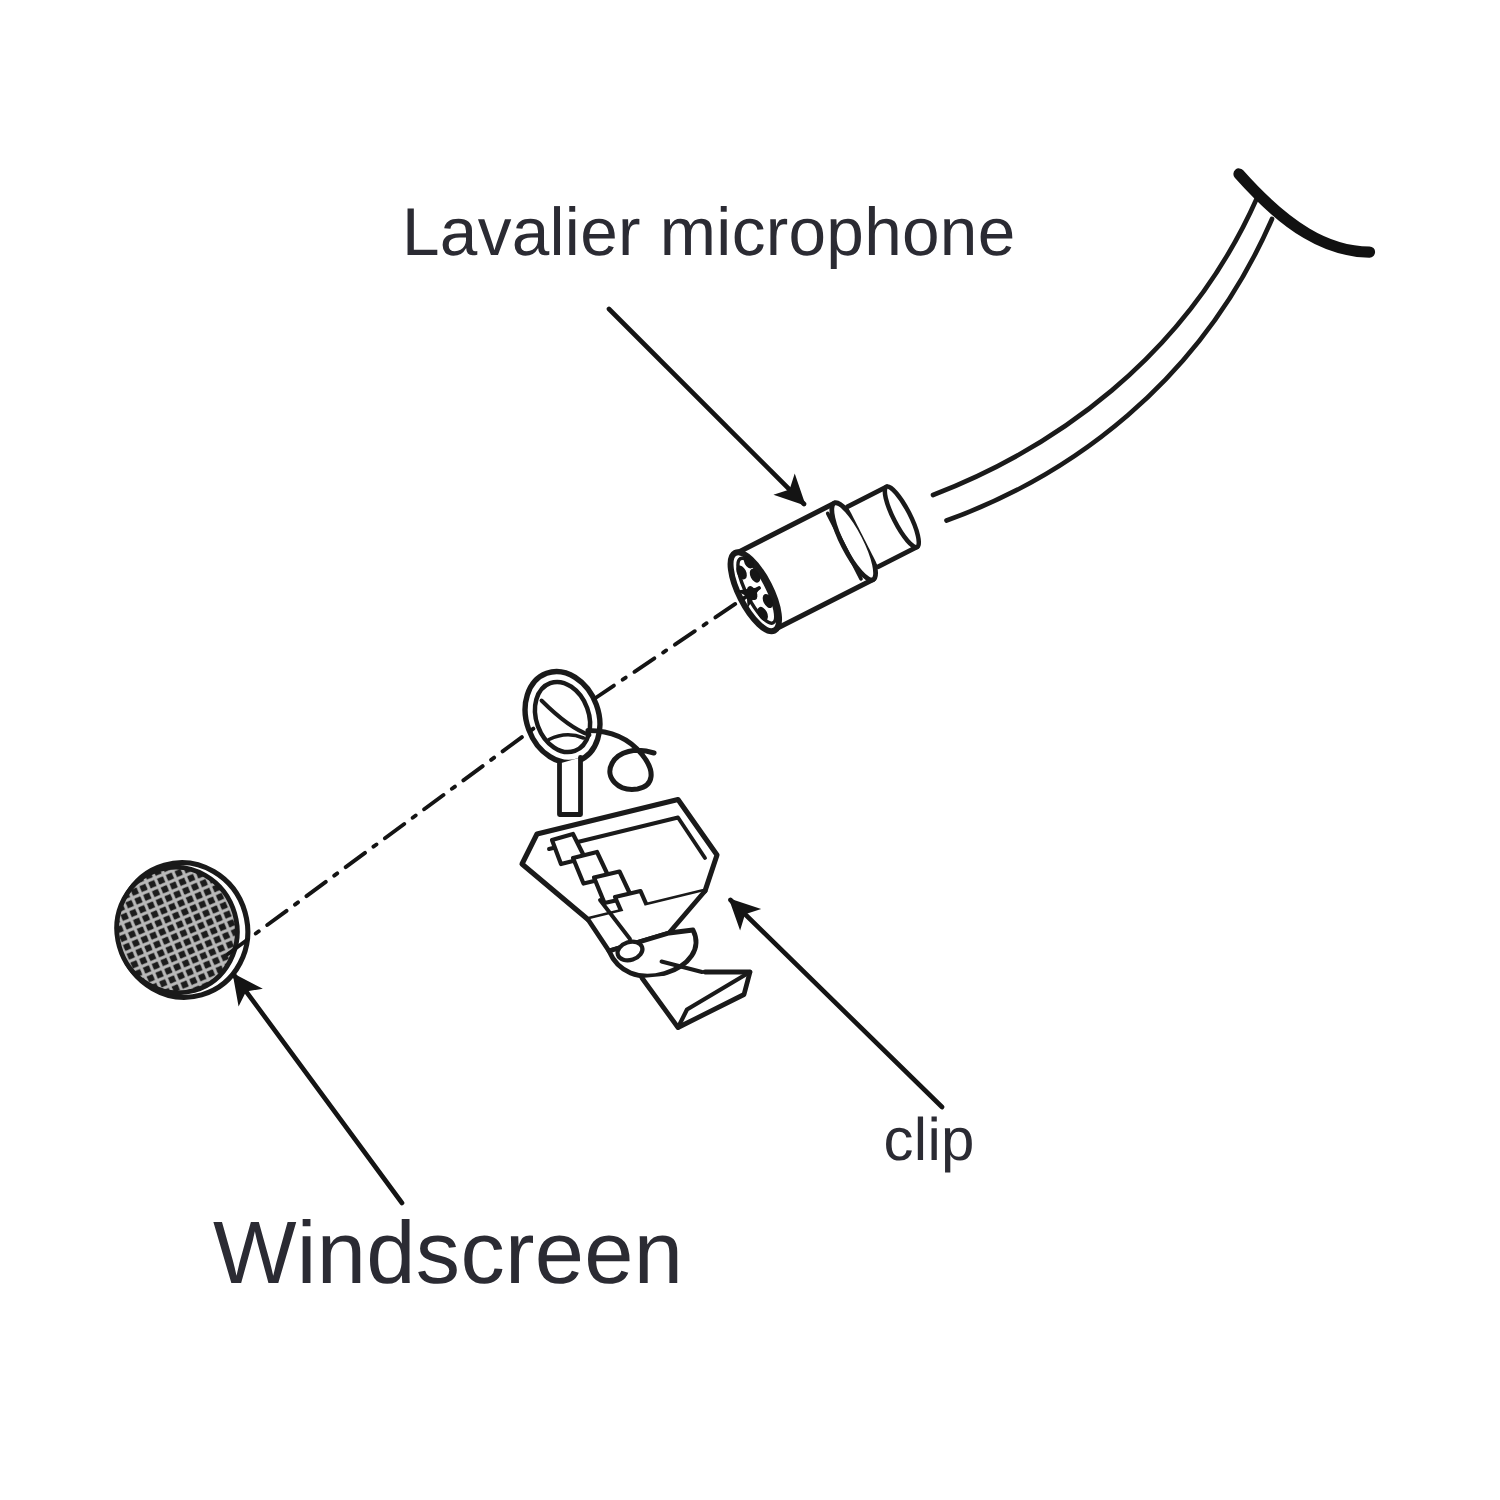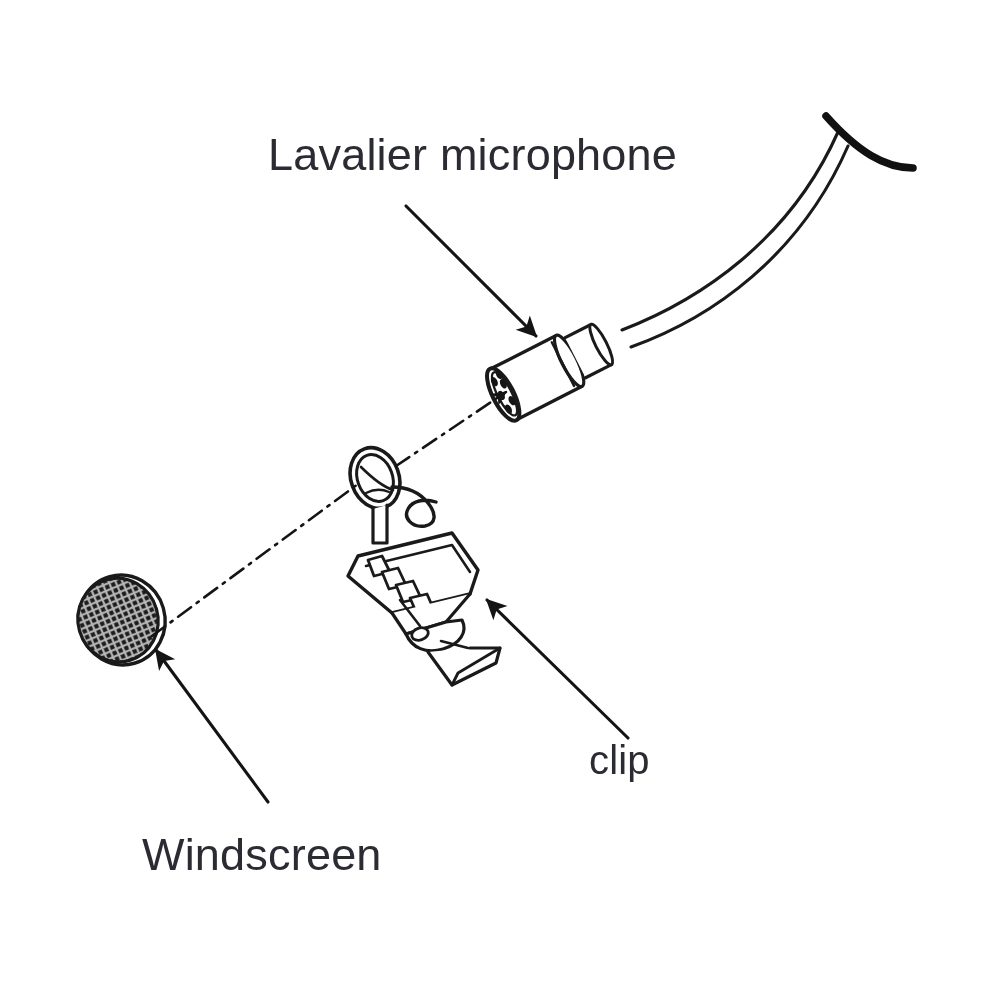--- a/index.html
+++ b/index.html
@@ -37,22 +37,22 @@
     letter-spacing: 0.2px;
     line-height: 1;
   }
   #label-lavalier {
     left: 268px;
     top: 132px;
     font-size: 45px;
   }
   #label-windscreen {
     left: 142px;
-    top: 832px;
-    font-size: 45px;
+    top: 806px;
+    font-size: 59px;
   }
   #label-clip {
     left: 589px;
     top: 740px;
     font-size: 40px;
   }
 </style>
 </head>
 <body>
 

